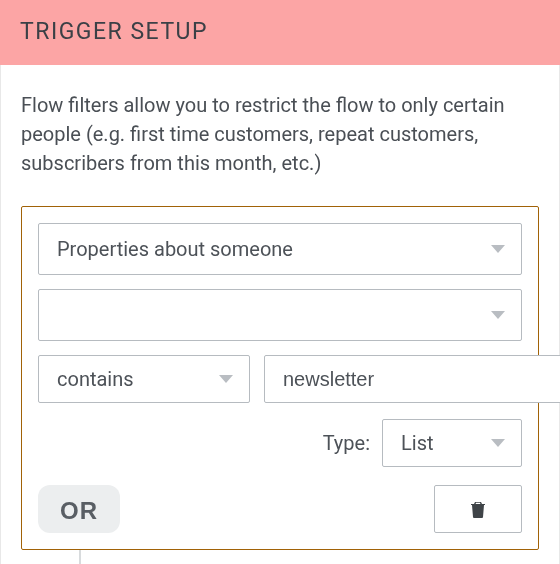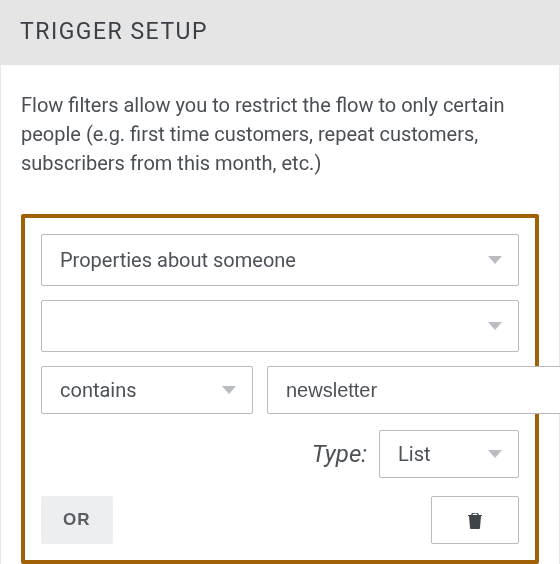--- a/index.html
+++ b/index.html
@@ -5,44 +5,44 @@
   * { box-sizing: border-box; margin: 0; padding: 0; }
   body {
     font-family: -apple-system, BlinkMacSystemFont, "Segoe UI", Roboto, Helvetica, Arial, sans-serif;
     background: #fafafa;
     width: 560px;
     height: 564px;
     overflow: hidden;
     color: #3b3f44;
   }
   .header {
-    background: #e5e5e5;
+    background: #fca5a5;
     padding: 18px 20px 20px 20px;
   }
   .header h1 {
     font-size: 23px;
     font-weight: 400;
     letter-spacing: 1.5px;
     color: #3b4046;
   }
   .panel {
     background: #ffffff;
     padding: 26px 20px 20px 20px;
     border: 1px solid #e8e8e8;
     border-top: none;
   }
   .description {
     font-size: 20px;
     line-height: 1.45;
     color: #4a4f55;
-    margin-bottom: 36px;
+    margin-bottom: 28px;
     font-weight: 400;
   }
   .filter-card {
-    border: 4px solid #a16207;
+    border: 1px solid #a16207;
     background: #ffffff;
     padding: 16px;
     border-radius: 2px;
   }
   .sel {
     position: relative;
     width: 100%;
     height: 52px;
     border: 1px solid #b6bbc0;
     border-radius: 2px;
@@ -78,40 +78,39 @@
     outline: none;
   }
   .type-row {
     display: flex;
     justify-content: flex-end;
     align-items: center;
     gap: 12px;
     margin-top: 16px;
   }
   .type-label {
-    font-size: 24px;
+    font-size: 20px;
     color: #4d5258;
-    font-style: italic;
   }
   .type-select {
     width: 140px;
   }
   .footer-row {
     display: flex;
     justify-content: space-between;
     align-items: center;
     margin-top: 18px;
   }
   .or-btn {
     background: #eceeef;
     border: none;
-    border-radius: 2px;
+    border-radius: 12px;
     height: 48px;
     padding: 12px 22px;
-    font-size: 17px;
+    font-size: 24px;
     font-weight: 700;
     color: #595e64;
     letter-spacing: 1px;
     cursor: pointer;
   }
   .delete-btn {
     width: 88px;
     height: 48px;
     border: 1px solid #b6bbc0;
     background: #fff;

